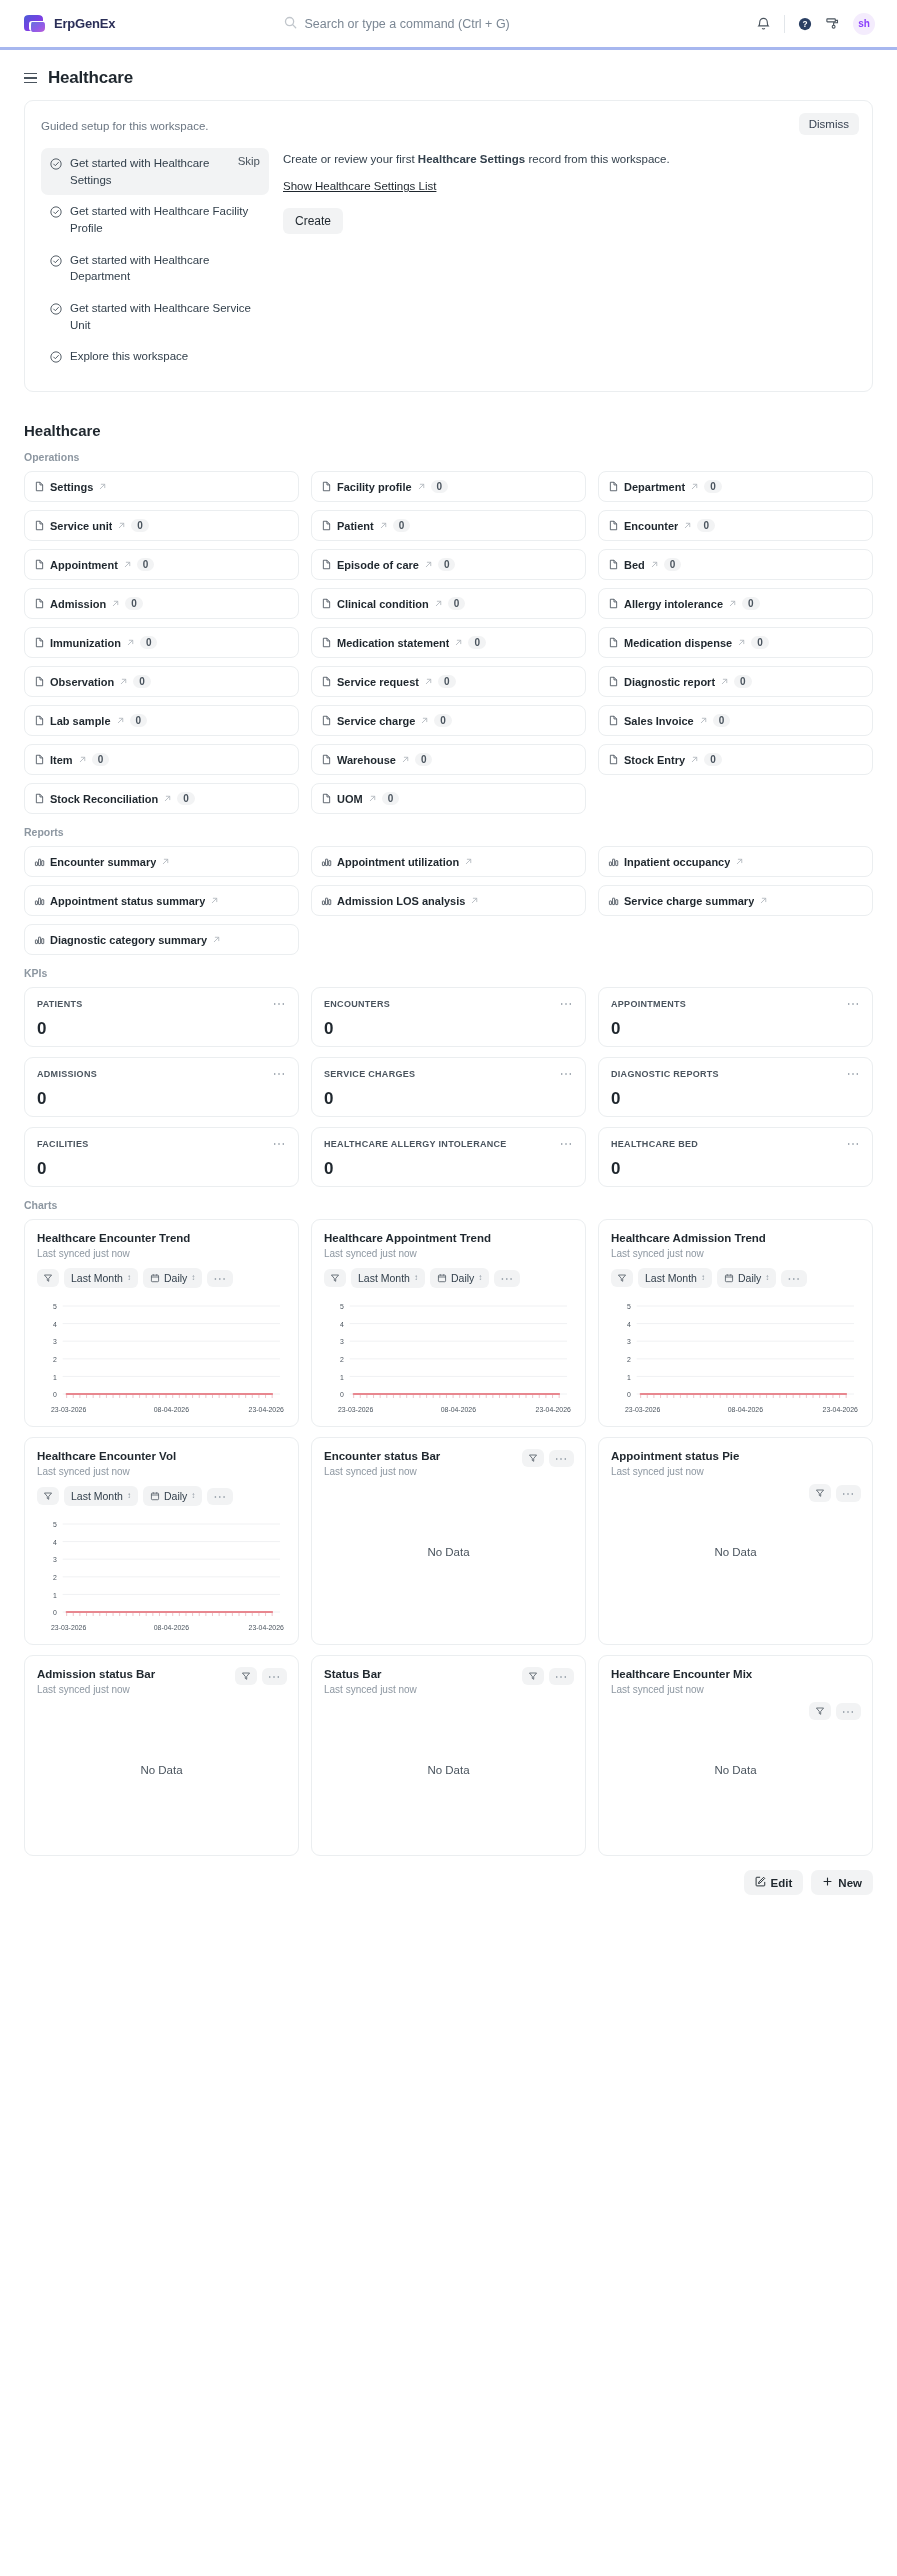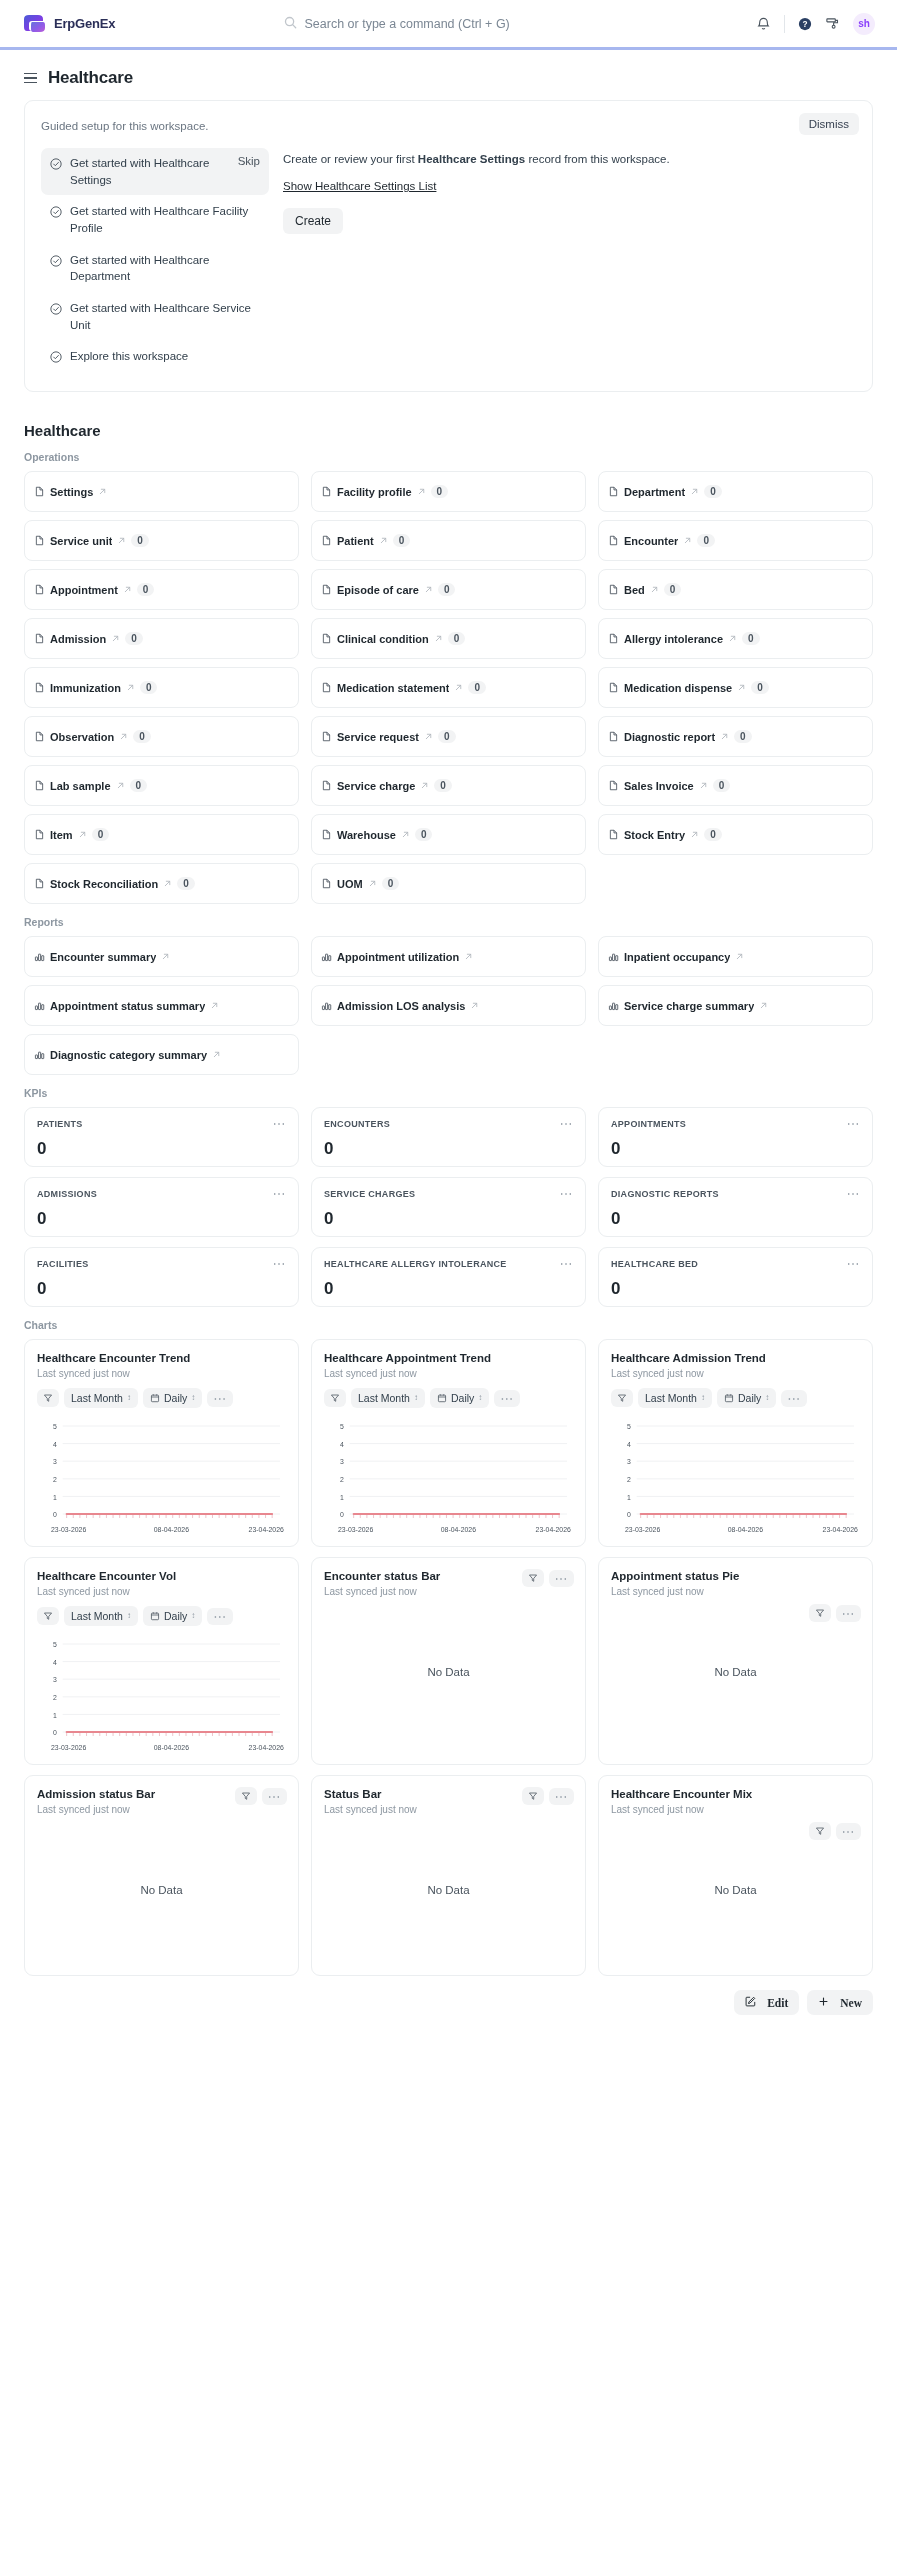--- a/index.html
+++ b/index.html
@@ -116,21 +116,21 @@
   .section-label {
     font-size: 10.5px; font-weight: 600; color: #8d97a1;
     margin: 12px 0 8px 0;
   }
   .grid3 {
     display: grid; grid-template-columns: repeat(3, 1fr);
     gap: 8px 12px;
   }
   .shortcut {
     border: 1px solid #ebeef0; border-radius: 8px;
-    background: #fff; height: 41px;
+    background: #fff; height: 31px;
     display: flex; align-items: center; gap: 5px;
     padding: 0 9px; cursor: pointer;
   }
   .shortcut .sc-label {
     font-size: 11px; color: #1f272e; font-weight: 600;
     white-space: nowrap; overflow: hidden; text-overflow: ellipsis;
   }
   .arrow-ne { flex: 0 0 auto; opacity: .5; }
   .count-pill {
     background: #f2f3f4; border-radius: 9px;
@@ -193,23 +193,23 @@
   }
   .nodata.big { height: 150px; }
 
   
   .footer-actions {
     display: flex; justify-content: flex-end; gap: 8px;
     padding: 14px 24px 18px 24px;
   }
   .fbtn {
     background: #f2f3f4; border: none; border-radius: 7px;
-    display: flex; align-items: center; gap: 11px;
+    display: flex; align-items: center; gap: 5px;
     padding: 6px 11px; font-size: 11.5px; font-weight: 600; color: #1f272e;
-    font-family: Liberation Serif, serif; cursor: pointer;
+    font-family: Liberation Sans, sans-serif; cursor: pointer;
   }
 </style>
 </head>
 <body>
 
 <div class="navbar">
   <div class="brand">
     <span class="brand-logo">
       <svg width="25" height="20" viewBox="0 0 25 20">
         <defs>

